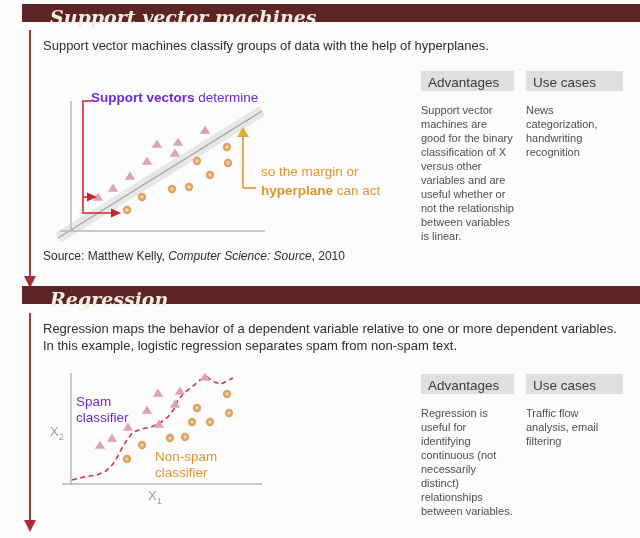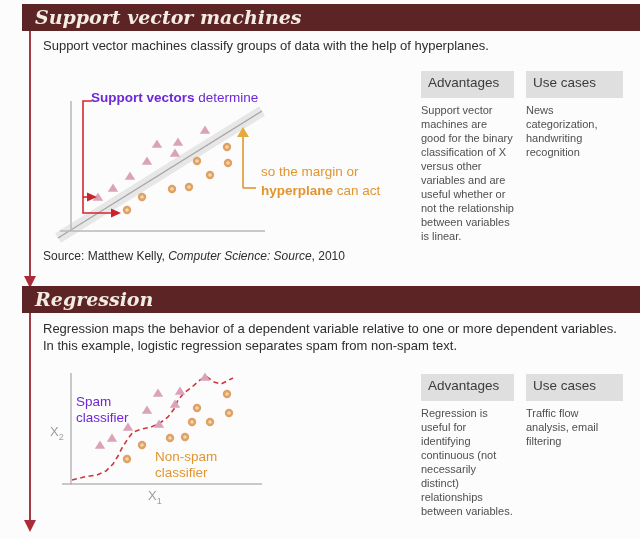--- a/index.html
+++ b/index.html
@@ -1,32 +1,32 @@
 <!DOCTYPE html>
 <html><head>
 <meta charset="utf-8">
 <style>
   html,body{margin:0;padding:0;}
   body{width:640px;height:538px;position:relative;background:#fcfcfc;
        font-family:"Liberation Sans",sans-serif;overflow:hidden;}
   .abs{position:absolute;}
-  .bar{left:22px;width:618px;height:27px;background:#5d2425;color:#f2ece2;
+  .bar{left:22px;width:618px;height:18px;background:#5d2425;color:#f2ece2;
        font-family:"DejaVu Serif",serif;font-style:italic;font-weight:bold;
-       font-size:19px;line-height:26px;padding-left:13px;box-sizing:border-box;}
+       font-size:19px;line-height:26px;padding-left:28px;box-sizing:border-box;}
   .desc{color:#2d2d2d;font-size:13px;line-height:17px;}
   svg.overlay{position:absolute;left:0;top:0;width:640px;height:538px;pointer-events:none;}
   .ann{font-size:13.5px;line-height:15.5px;}
   .ann-red{color:#6d28d9;}
   .ann-orange{color:#e2952f;line-height:18.5px;}
   .ann b{font-weight:bold;}
   .axis-label{color:#9c9c9c;font-size:13px;}
   .axis-label sub{font-size:9px;}
   .source{font-size:12px;color:#2d2d2d;text-align:right;}
   .source i{font-style:italic;}
-  .th{height:27px;background:#dfdfdf;color:#3b3b3b;font-size:13.5px;
+  .th{height:20px;background:#dfdfdf;color:#3b3b3b;font-size:13.5px;
       line-height:24px;padding-left:7px;box-sizing:border-box;}
   .tb{font-size:11px;line-height:14px;color:#4f4f4f;}
   .col-a{left:421px;width:93px;}
   .col-b{left:526px;width:97px;}
 </style>
 </head>
 <body>
 
 <svg class="overlay">
 

